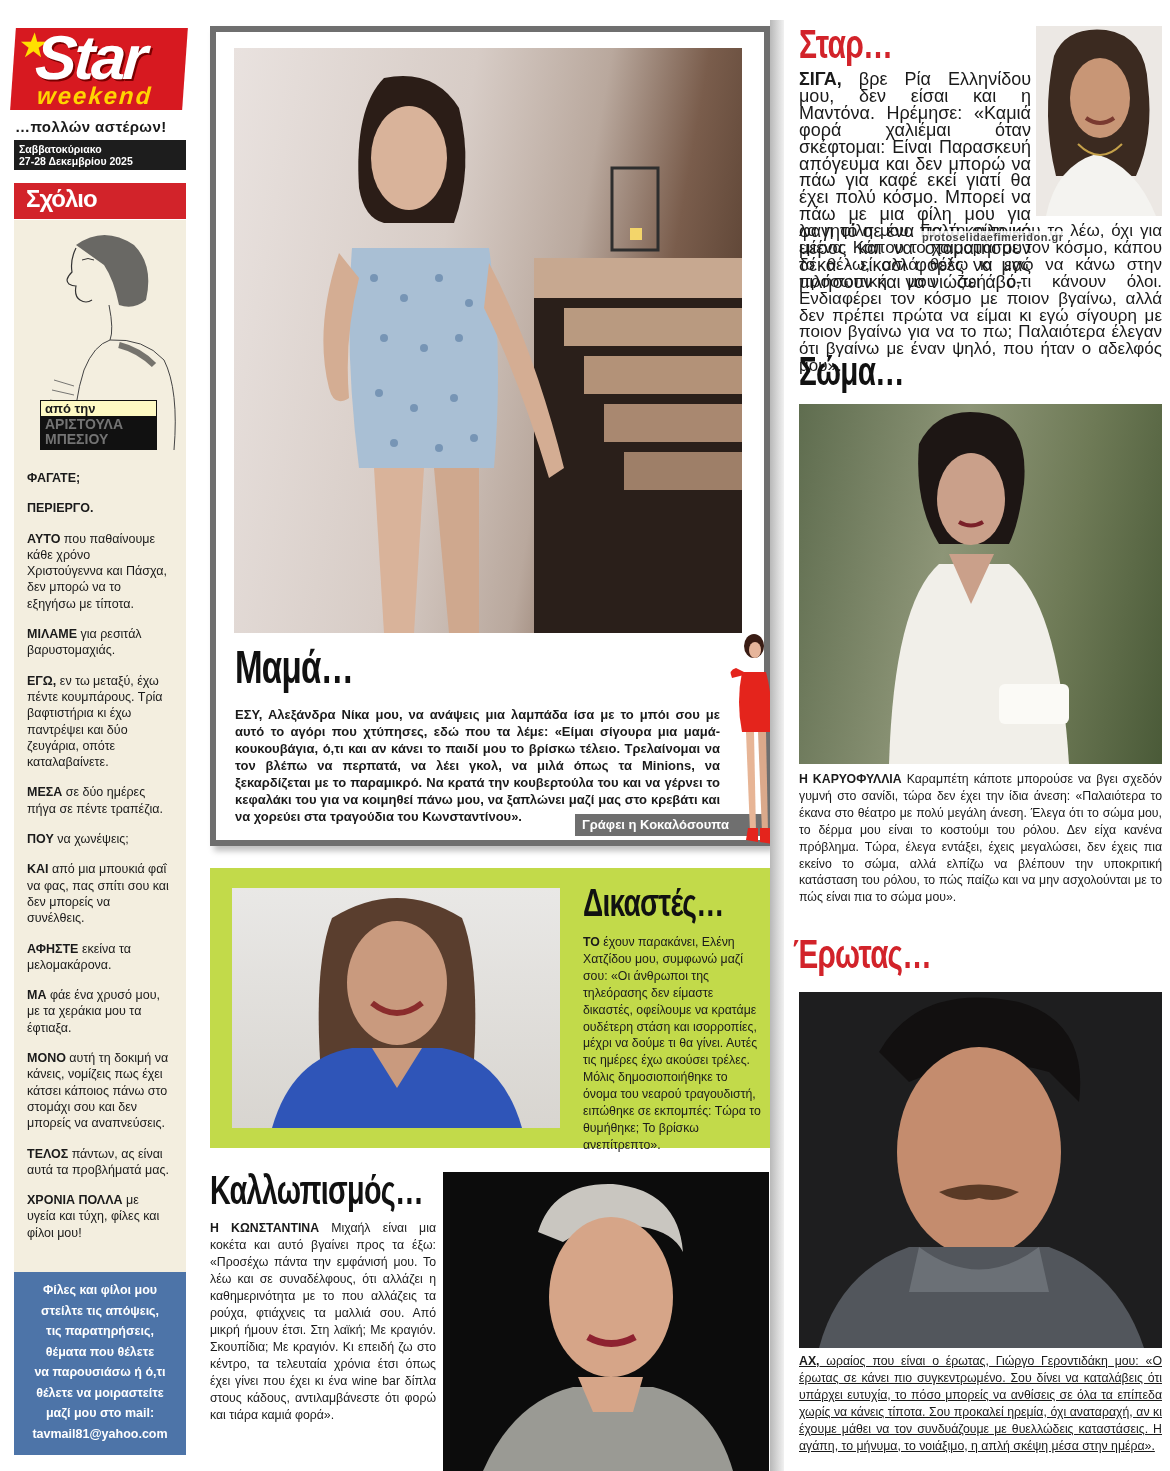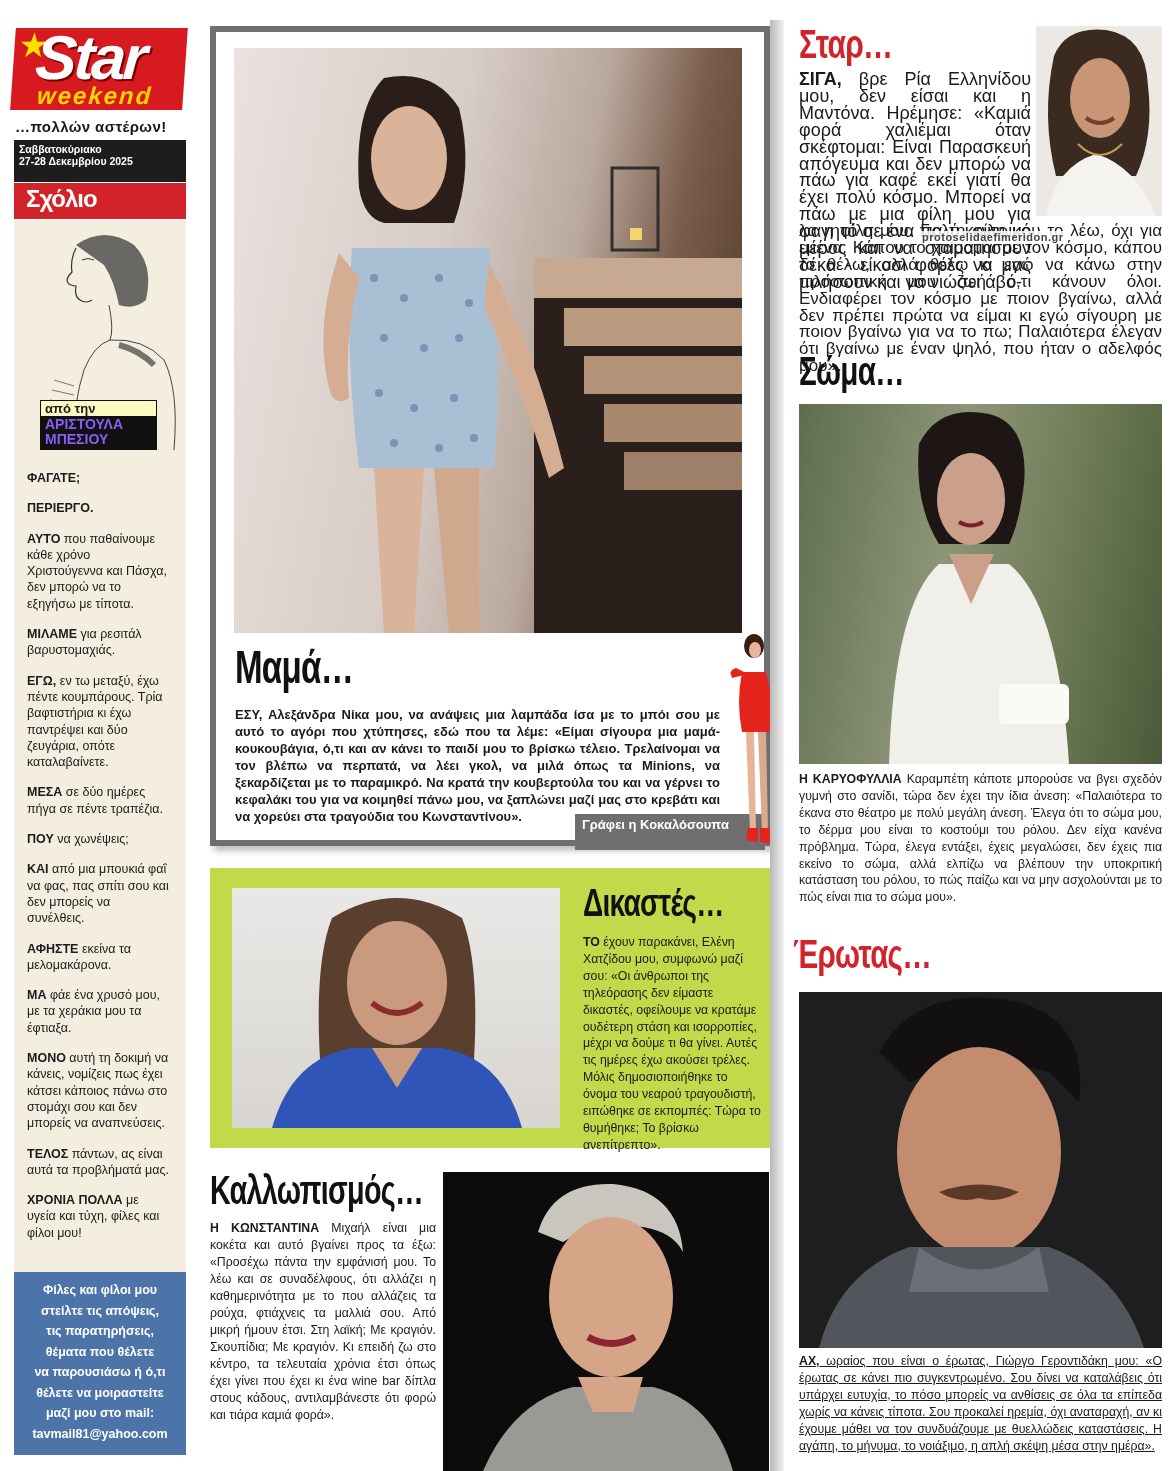--- a/index.html
+++ b/index.html
@@ -8,38 +8,38 @@
 
   .abs { position: absolute; }
   .head { font-family: "Liberation Sans", sans-serif; font-weight: bold; transform-origin: left top; letter-spacing: -1px; white-space: nowrap; }
 
   
   #logo { left: 13px; top: 28px; width: 172px; height: 82px; background: #d71920; transform: skewX(-4deg); overflow: hidden; }
   #logo .star { position: absolute; left: 4px; top: 0; color: #ffe000; font-size: 34px; line-height: 1; }
   #logo .brand { position: absolute; left: 22px; top: -6px; color: #fff; font-size: 62px; font-weight: bold; font-style: italic; letter-spacing: -3px; text-shadow: 2px 2px 0 #7a0000; }
   #logo .sub { position: absolute; left: 26px; top: 54px; color: #ffd400; font-size: 24px; font-weight: bold; font-style: italic; letter-spacing: 2px; }
   #tagline { left: 15px; top: 118px; font-size: 15px; font-weight: bold; letter-spacing: 0.4px; }
-  #datebox { left: 14px; top: 140px; width: 172px; height: 42px; background: #1d1d1d; color: #fff; font-size: 10.5px; font-weight: bold; line-height: 12px; padding: 3px 5px; }
+  #datebox { left: 14px; top: 140px; width: 172px; height: 30px; background: #1d1d1d; color: #fff; font-size: 10.5px; font-weight: bold; line-height: 12px; padding: 3px 5px; }
   #commentbar { left: 14px; top: 183px; width: 172px; height: 36px; background: #d2232a; color: #fff; font-size: 24px; font-weight: bold; padding: 2px 0 0 12px; letter-spacing: -1px; transform-origin: left; }
   #column { left: 14px; top: 220px; width: 172px; height: 1150px; background: #f3eedf; }
   #sketch { left: 14px; top: 220px; width: 172px; height: 230px; }
   #byline { left: 40px; top: 400px; width: 117px; border: 1.5px solid #111; background: #fff; }
   #byline .from { font-size: 13px; font-weight: bold; padding: 0 4px; background: #fef9c3; line-height: 15px; }
-  #byline .name { background: #111; color: #8b5cf6; font-size: 14px; font-weight: bold; line-height: 15px; padding: 1px 4px 2px 4px; }
+  #byline .name { background: #111; color: #737373; font-size: 14px; font-weight: bold; line-height: 15px; padding: 1px 4px 2px 4px; }
   #col-text { left: 27px; top: 470px; width: 142px; font-size: 12.5px; line-height: 16.3px; }
   #col-text p { margin-bottom: 14px; }
   #col-text b { font-weight: bold; }
   #mailbox { left: 14px; top: 1272px; width: 172px; height: 183px; background: #4d74a8; color: #fff; font-size: 12.5px; font-weight: bold; text-align: center; line-height: 20.5px; padding: 8px 4px; }
 
   
   #frame { left: 210px; top: 26px; width: 560px; height: 820px; border: 6px solid #6f6f6f; background: #fff; box-shadow: 4px 5px 6px rgba(0,0,0,0.25); }
   #mainphoto { left: 234px; top: 48px; width: 508px; height: 585px; overflow: hidden; background: linear-gradient(100deg, #e9e2df 0%, #d7ccc6 40%, #b9a89d 62%, #7a5d4c 78%, #4a3426 100%); }
   #mainhead { left: 235px; top: 640px; font-size: 46px; transform: scaleX(0.72); color: #111; }
   #maintext { left: 235px; top: 706px; width: 485px; font-size: 13px; line-height: 17px; font-weight: bold; text-align: justify; }
-  #authorbar { left: 575px; top: 814px; width: 190px; height: 36px; background: #6f6f6f; color: #fff; font-size: 13px; font-weight: bold; padding: 3px 0 0 7px; }
+  #authorbar { left: 575px; top: 814px; width: 190px; height: 22px; background: #6f6f6f; color: #fff; font-size: 13px; font-weight: bold; padding: 3px 0 0 7px; }
   #lady { left: 728px; top: 632px; width: 52px; height: 222px; }
 
   
   #greenbox { left: 210px; top: 868px; width: 560px; height: 280px; background: #c2da4a; }
   #greenphoto { left: 232px; top: 888px; width: 328px; height: 240px; overflow: hidden; background: linear-gradient(180deg, #e9e8e6, #d8d5d0); }
   #greenhead { left: 583px; top: 882px; font-size: 38px; transform: scaleX(0.74); color: #111; }
   #greentext { left: 583px; top: 934px; width: 178px; font-size: 12.3px; line-height: 16.9px; }
 
   
   #kalhead { left: 210px; top: 1168px; font-size: 40px; transform: scaleX(0.72); color: #111; }

